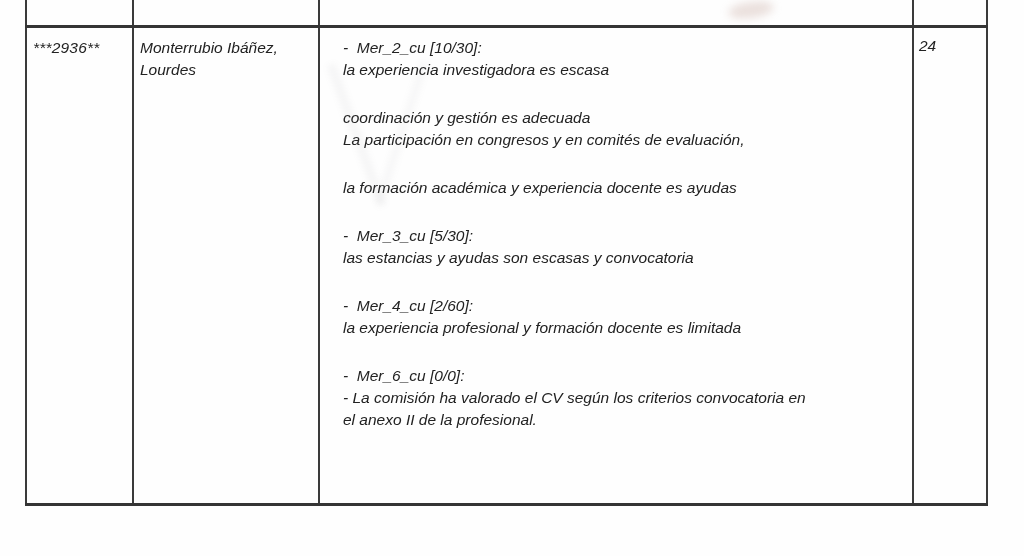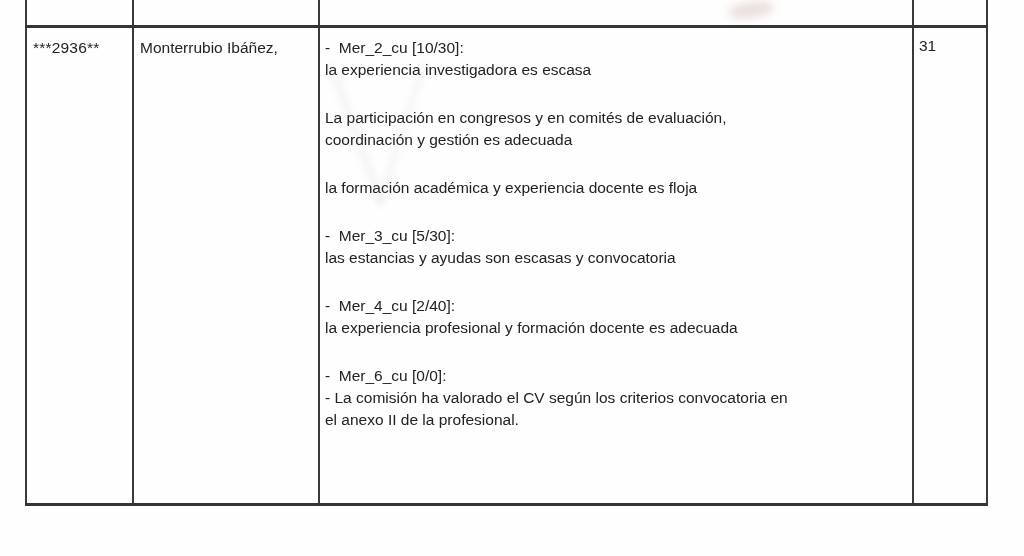--- a/index.html
+++ b/index.html
@@ -15,20 +15,21 @@
     position: absolute;
     width: 1024px; height: 556px;
     background: #fefefe;
   }
 
   
   .scan-table {
     position: absolute;
     left: 25px; top: 0;
     width: 963px;
+    font-style: italic;
   }
   .t-row {
     display: grid;
     grid-template-columns: 109px 186px 594px 74px;
   }
   .t-row .cell {
     border-right: 2px solid #3a3a3a;
   }
   .t-row .cell:first-child {
     border-left: 2px solid #3a3a3a;
@@ -38,21 +39,21 @@
   }
   .row-record {
     height: 481px;
     border-top: 3px solid #353535;
     border-bottom: 3px solid #353535;
   }
   .row-record .cell { padding-top: 9px; }
 
   .cell-id   { padding-left: 6px; font-size: 15.5px; line-height: 22px; letter-spacing: .2px; }
   .cell-name { padding-left: 6px; font-size: 15.5px; line-height: 22px; }
-  .cell-eval { padding-left: 5px; padding-right: 8px; font-size: 15.5px; line-height: 22px; }
+  .cell-eval { padding-left: 23px; padding-right: 8px; font-size: 15.5px; line-height: 22px; }
   .cell-score{ padding-left: 5px; padding-top: 8px; font-size: 15.5px; }
 
   .eval-block { margin-bottom: 26px; }
   .eval-block:last-child { margin-bottom: 8px; }
   .criterion-line, .comment-line { white-space: pre-wrap; }
 
   
   .smudge {
     position: absolute;
     background: #8a8a90;
@@ -82,58 +83,59 @@
     </div>
 
     <div class="t-row row-record">
 
       <div class="cell cell-id">
         <div>***2936**</div>
       </div>
 
       <div class="cell cell-name">
         <div>Monterrubio Ibáñez,</div>
+        <div>Lourdes</div>
       </div>
 
       <div class="cell cell-eval">
 
         <div class="eval-block">
           <div class="criterion-line">-  Mer_2_cu [10/30]:</div>
           <div class="comment-line">la experiencia investigadora es escasa</div>
         </div>
 
         <div class="eval-block">
+          <div class="comment-line">coordinación y gestión es adecuada</div>
           <div class="comment-line">La participación en congresos y en comités de evaluación,</div>
-          <div class="comment-line">coordinación y gestión es adecuada</div>
         </div>
 
         <div class="eval-block">
-          <div class="comment-line">la formación académica y experiencia docente es floja</div>
+          <div class="comment-line">la formación académica y experiencia docente es ayudas</div>
         </div>
 
         <div class="eval-block">
           <div class="criterion-line">-  Mer_3_cu [5/30]:</div>
           <div class="comment-line">las estancias y ayudas son escasas y convocatoria</div>
         </div>
 
         <div class="eval-block">
-          <div class="criterion-line">-  Mer_4_cu [2/40]:</div>
-          <div class="comment-line">la experiencia profesional y formación docente es adecuada</div>
+          <div class="criterion-line">-  Mer_4_cu [2/60]:</div>
+          <div class="comment-line">la experiencia profesional y formación docente es limitada</div>
         </div>
 
         <div class="eval-block">
           <div class="criterion-line">-  Mer_6_cu [0/0]:</div>
           <div class="comment-line">- La comisión ha valorado el CV según los criterios convocatoria en</div>
           <div class="comment-line">el anexo II de la profesional.</div>
         </div>
 
       </div>
 
       <div class="cell cell-score">
-        <div>31</div>
+        <div>24</div>
       </div>
 
     </div>
   </div>
 
   <div class="smudge smudge-1"></div>
   <div class="smudge smudge-2"></div>
   <div class="smudge smudge-3"></div>
 
 </div>

